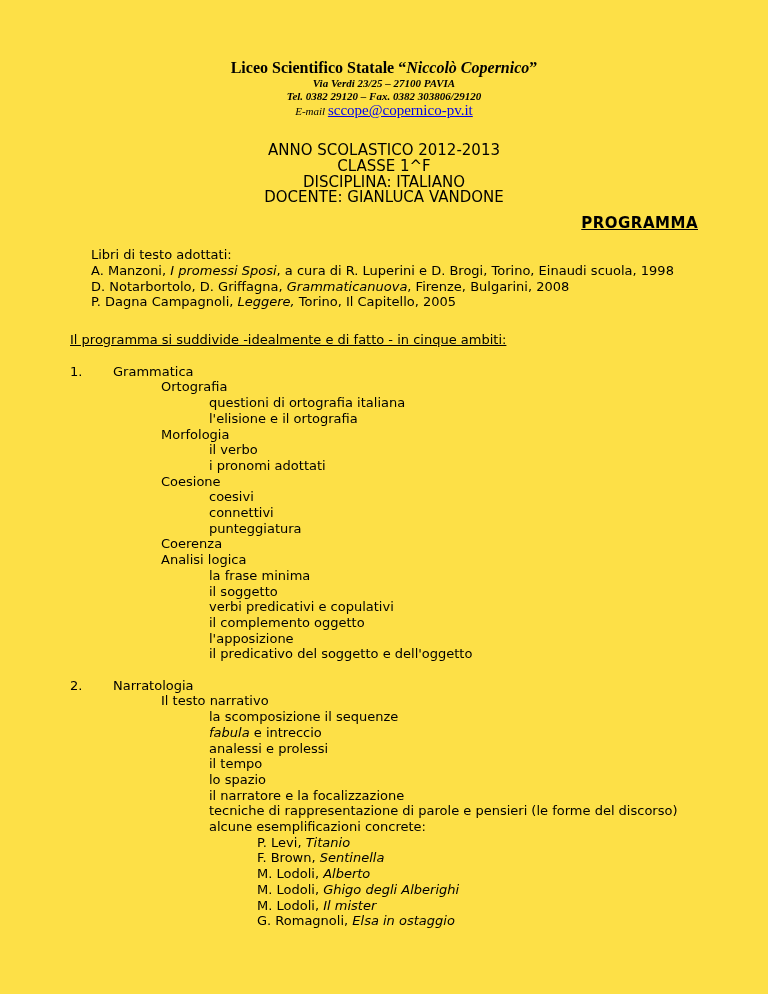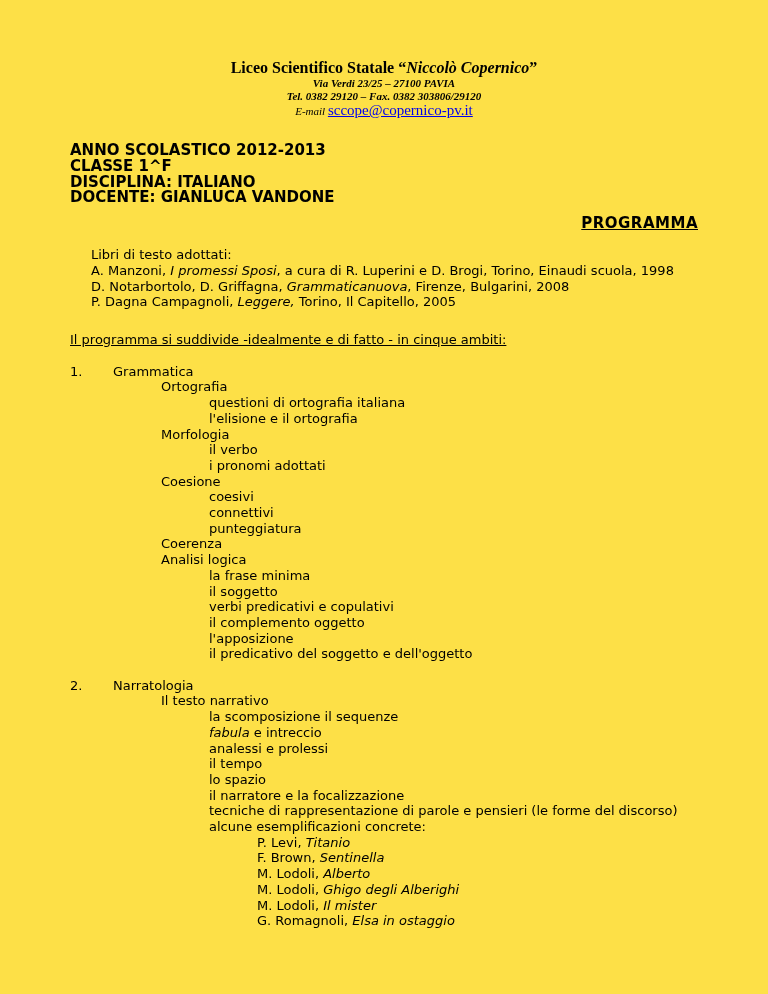--- a/index.html
+++ b/index.html
@@ -44,22 +44,22 @@
   }
   .email-line a {
     font-style: normal;
     font-size: 15px;
     text-decoration: underline;
     margin-top: 12px;
   }
   
   .title-block {
     margin-top: 24px;
-    text-align: left;
-    font-weight: bold;
+    text-align: center;
+    font-weight: normal;
     font-size: 15px;
     line-height: 15.8px;
   }
   .programma {
     margin-top: 9px;
     text-align: right;
     font-weight: bold;
     font-size: 15px;
     line-height: 16px;
     text-decoration: underline;

